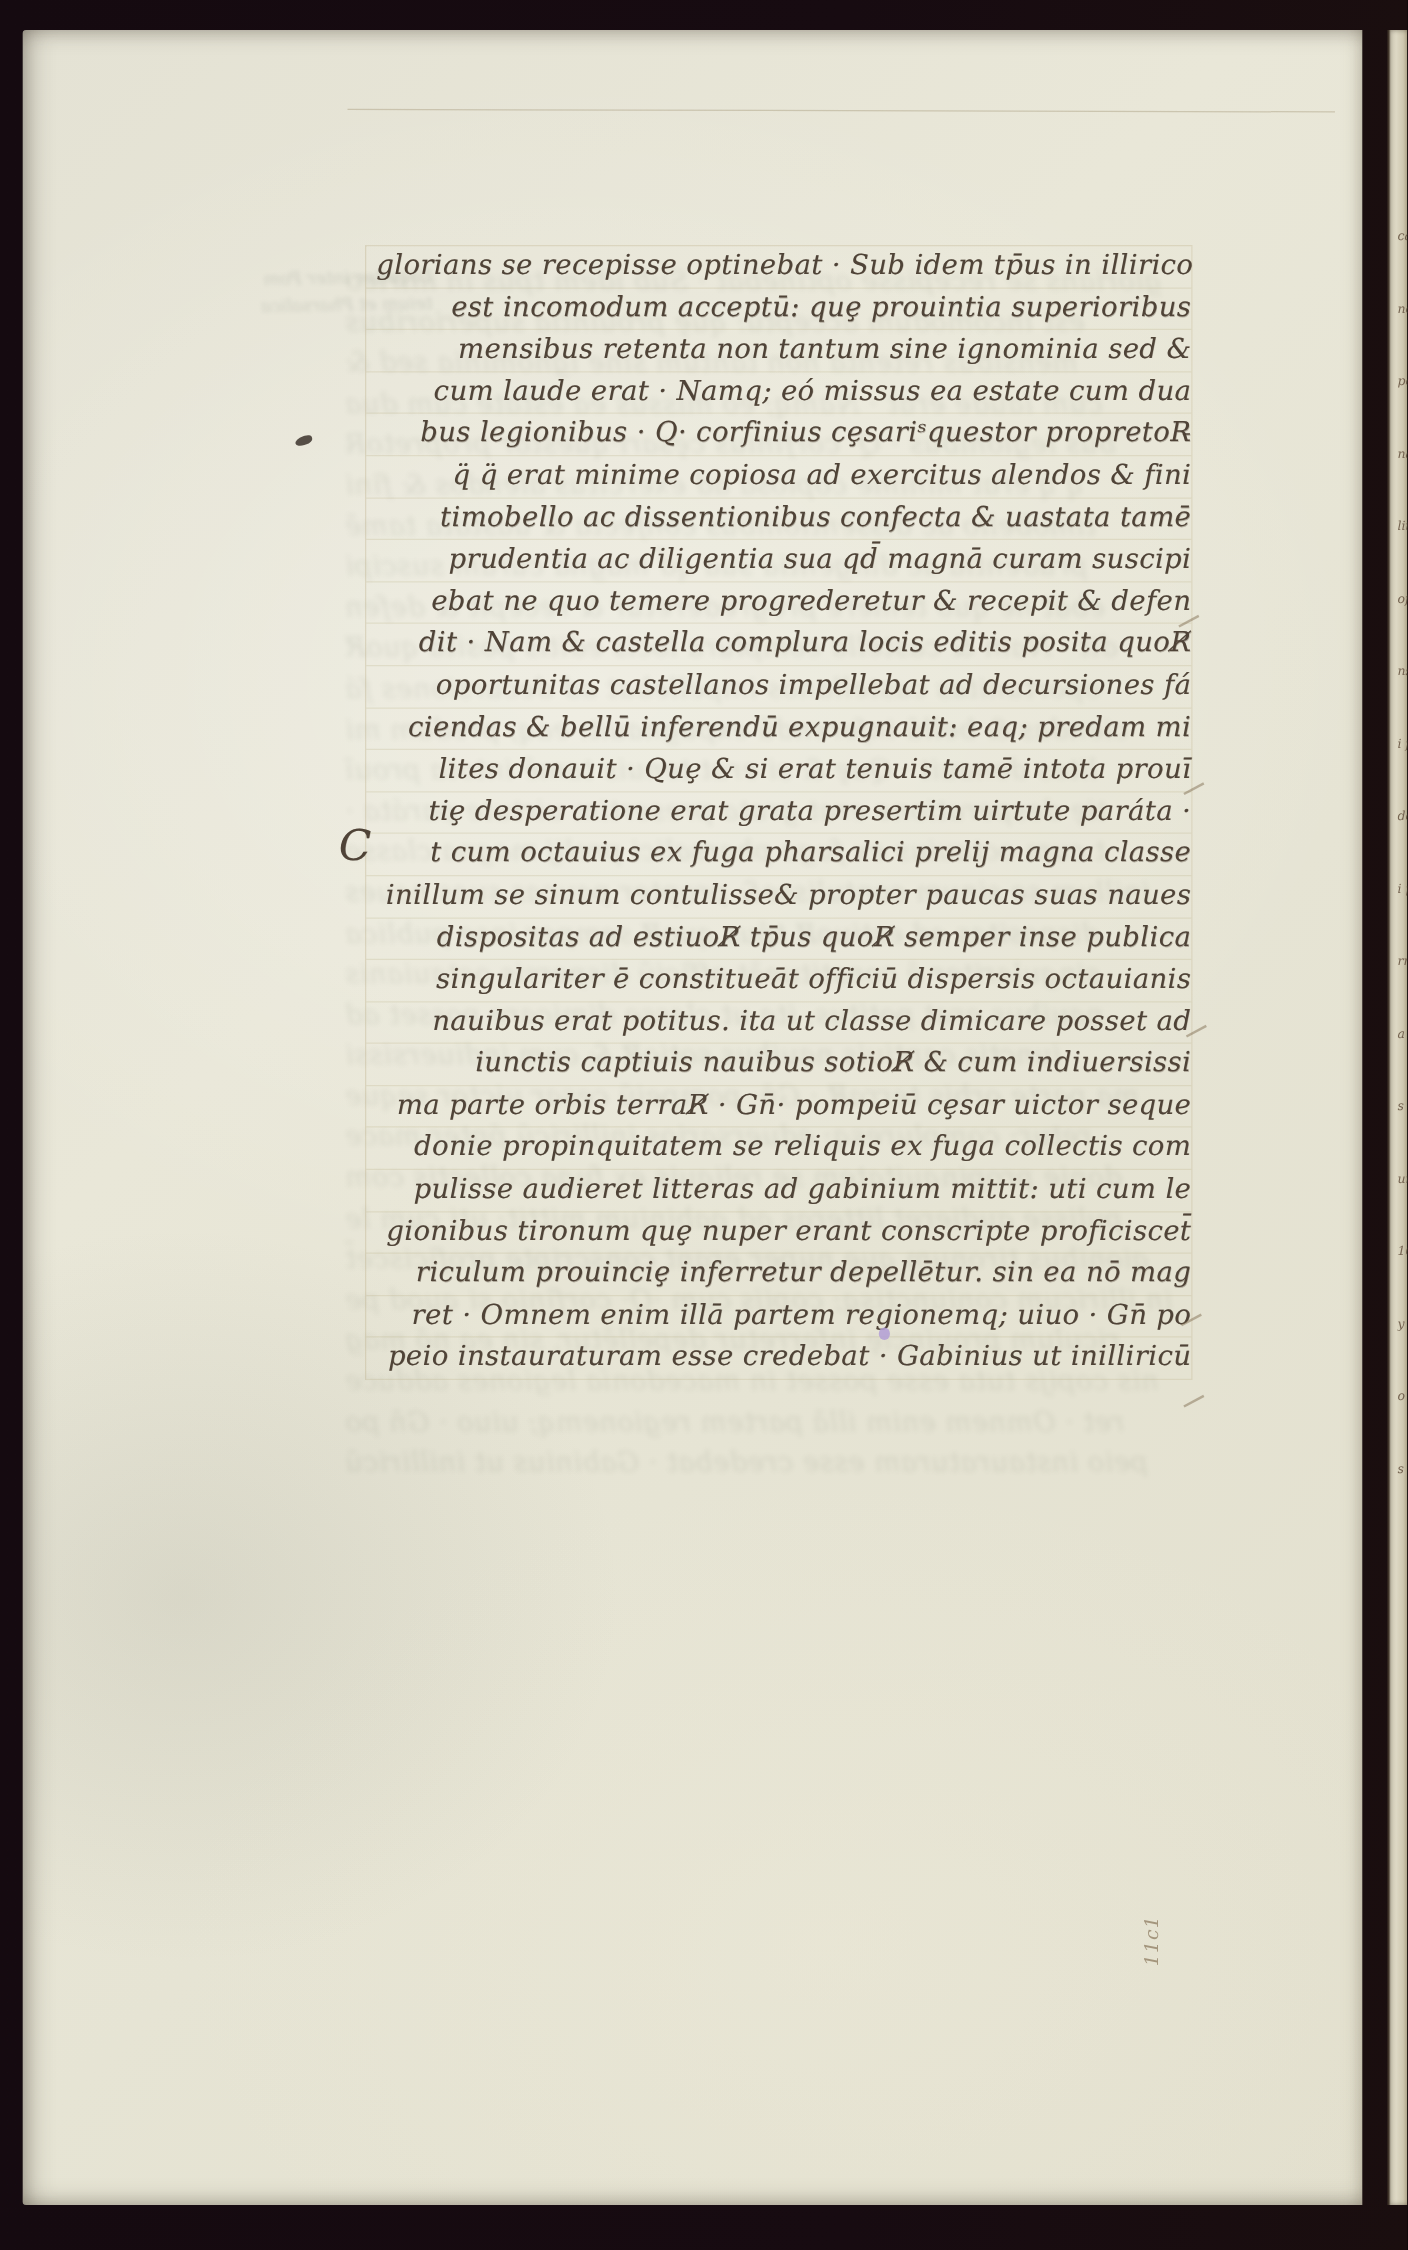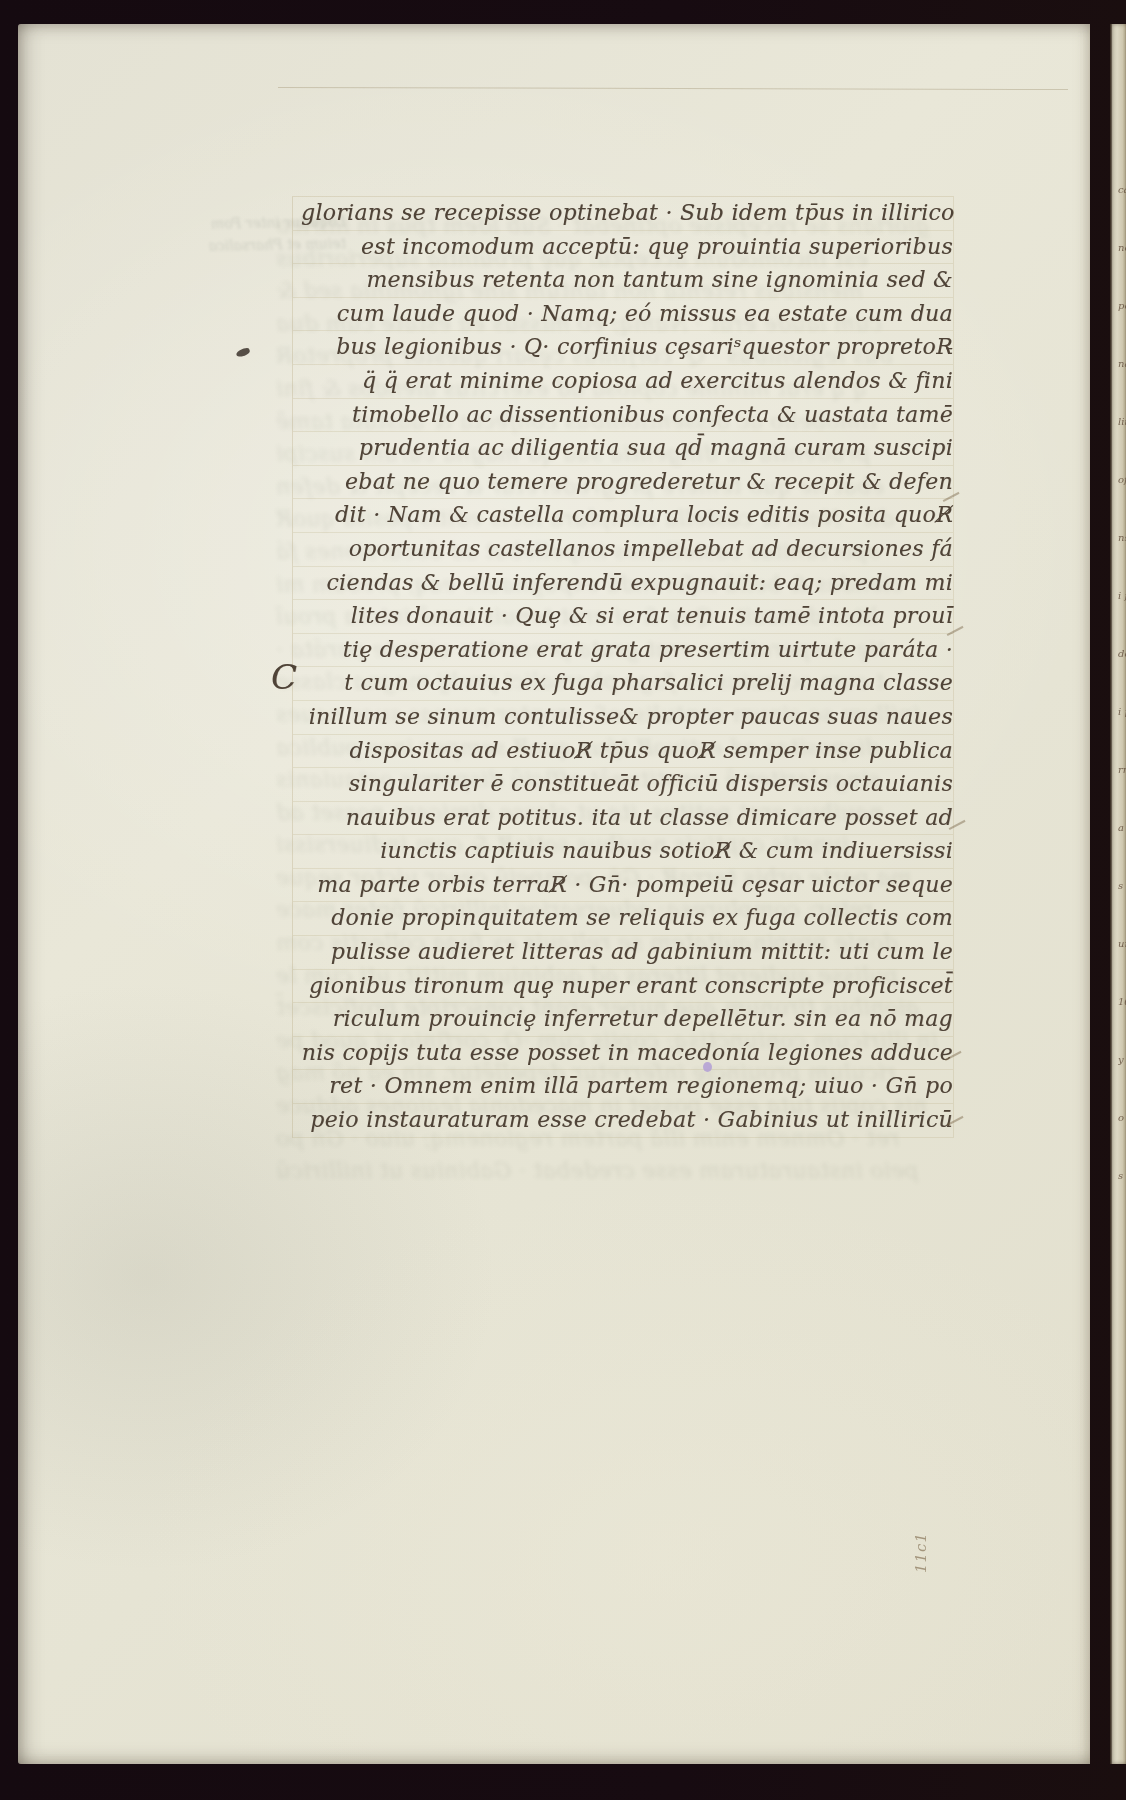--- a/index.html
+++ b/index.html
@@ -142,21 +142,21 @@
         <div class="line">ret · Omnem enim illā partem regionemq; uiuo · Gn̄ po</div>
         <div class="line">peio instauraturam esse credebat · Gabinius ut inilliricū</div>
       </div>
   </div>
 
   <div class="textblock">
     <span class="initial">C</span>
   <div class="line">glorians se recepisse optinebat · Sub idem tp̄us in illirico</div>
       <div class="line">est incomodum acceptū: quȩ prouintia superioribus</div>
       <div class="line">mensibus retenta non tantum sine ignominia sed &amp;</div>
-      <div class="line">cum laude quod · Namq; eó missus ea estate cum dua</div>
+      <div class="line">cum laude erat · Namq; eó missus ea estate cum dua</div>
       <div class="line">bus legionibus · Q· corfinius cȩsariˢquestor propretoR̵</div>
       <div class="line">q̈ q̈ erat minime copiosa ad exercitus alendos &amp; fini</div>
       <div class="line">timobello ac dissentionibus confecta &amp; uastata tamē</div>
       <div class="line">prudentia ac diligentia sua qd̄ magnā curam suscipi</div>
       <div class="line">ebat ne quo temere progrederetur &amp; recepit &amp; defen</div>
       <div class="line">dit · Nam &amp; castella complura locis editis posita quoR̸</div>
       <div class="line">oportunitas castellanos impellebat ad decursiones fá</div>
       <div class="line">ciendas &amp; bellū inferendū expugnauit: eaq; predam mi</div>
       <div class="line">lites donauit · Quȩ &amp; si erat tenuis tamē intota prouī</div>
       <div class="line">tiȩ desperatione erat grata presertim uirtute paráta ·</div>
@@ -164,21 +164,20 @@
       <div class="line">inillum se sinum contulisse&amp; propter paucas suas naues</div>
       <div class="line">dispositas ad estiuoR̸ tp̄us quoR̸ semper inse publica</div>
       <div class="line">singulariter ē constitueāt officiū dispersis octauianis</div>
       <div class="line">nauibus erat potitus. ita ut classe dimicare posset ad</div>
       <div class="line">iunctis captiuis nauibus sotioR̸ &amp; cum indiuersissi</div>
       <div class="line">ma parte orbis terraR̸ · Gn̄· pompeiū cȩsar uictor seque</div>
       <div class="line">donie propinquitatem se reliquis ex fuga collectis com</div>
       <div class="line">pulisse audieret litteras ad gabinium mittit: uti cum le</div>
       <div class="line">gionibus tironum quȩ nuper erant conscripte proficiscet̄</div>
       <div class="line">riculum prouinciȩ inferretur depellētur. sin ea nō mag</div>
-      <div class="line">nis copijs tuta esse posset in macedonía legiones adduce</div>
       <div class="line">ret · Omnem enim illā partem regionemq; uiuo · Gn̄ po</div>
       <div class="line">peio instauraturam esse credebat · Gabinius ut inilliricū</div>
     </div>
 
   <div class="ink-fleck"></div>
   <div class="purple-fleck"></div>
   <div class="edge-mark">11c1</div>
 
   <div class="flourish f1"></div>
   <div class="flourish f2"></div>

